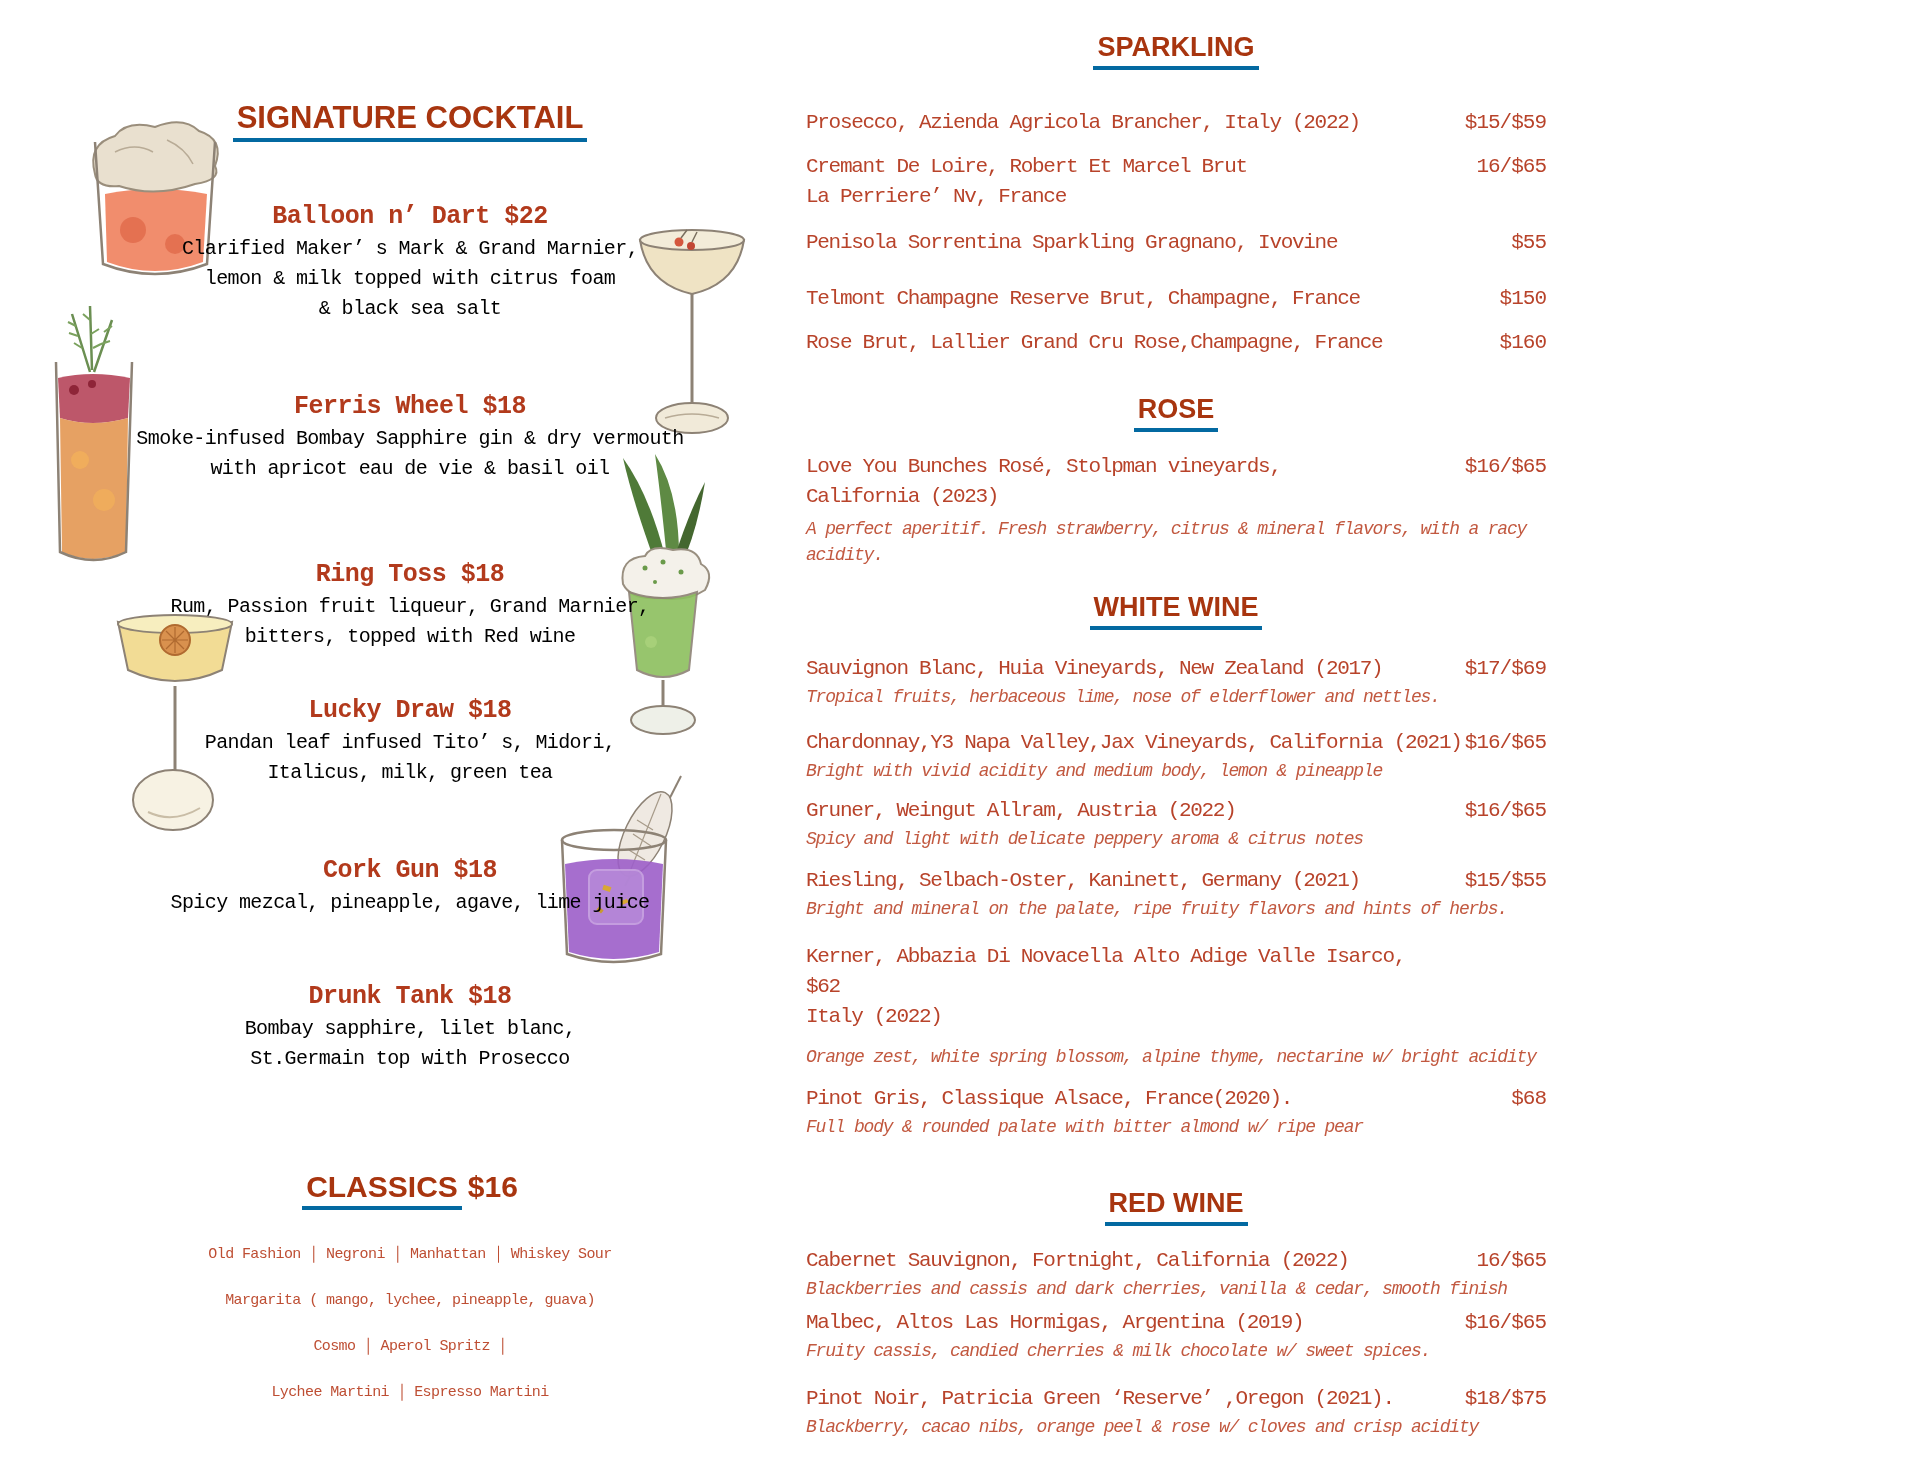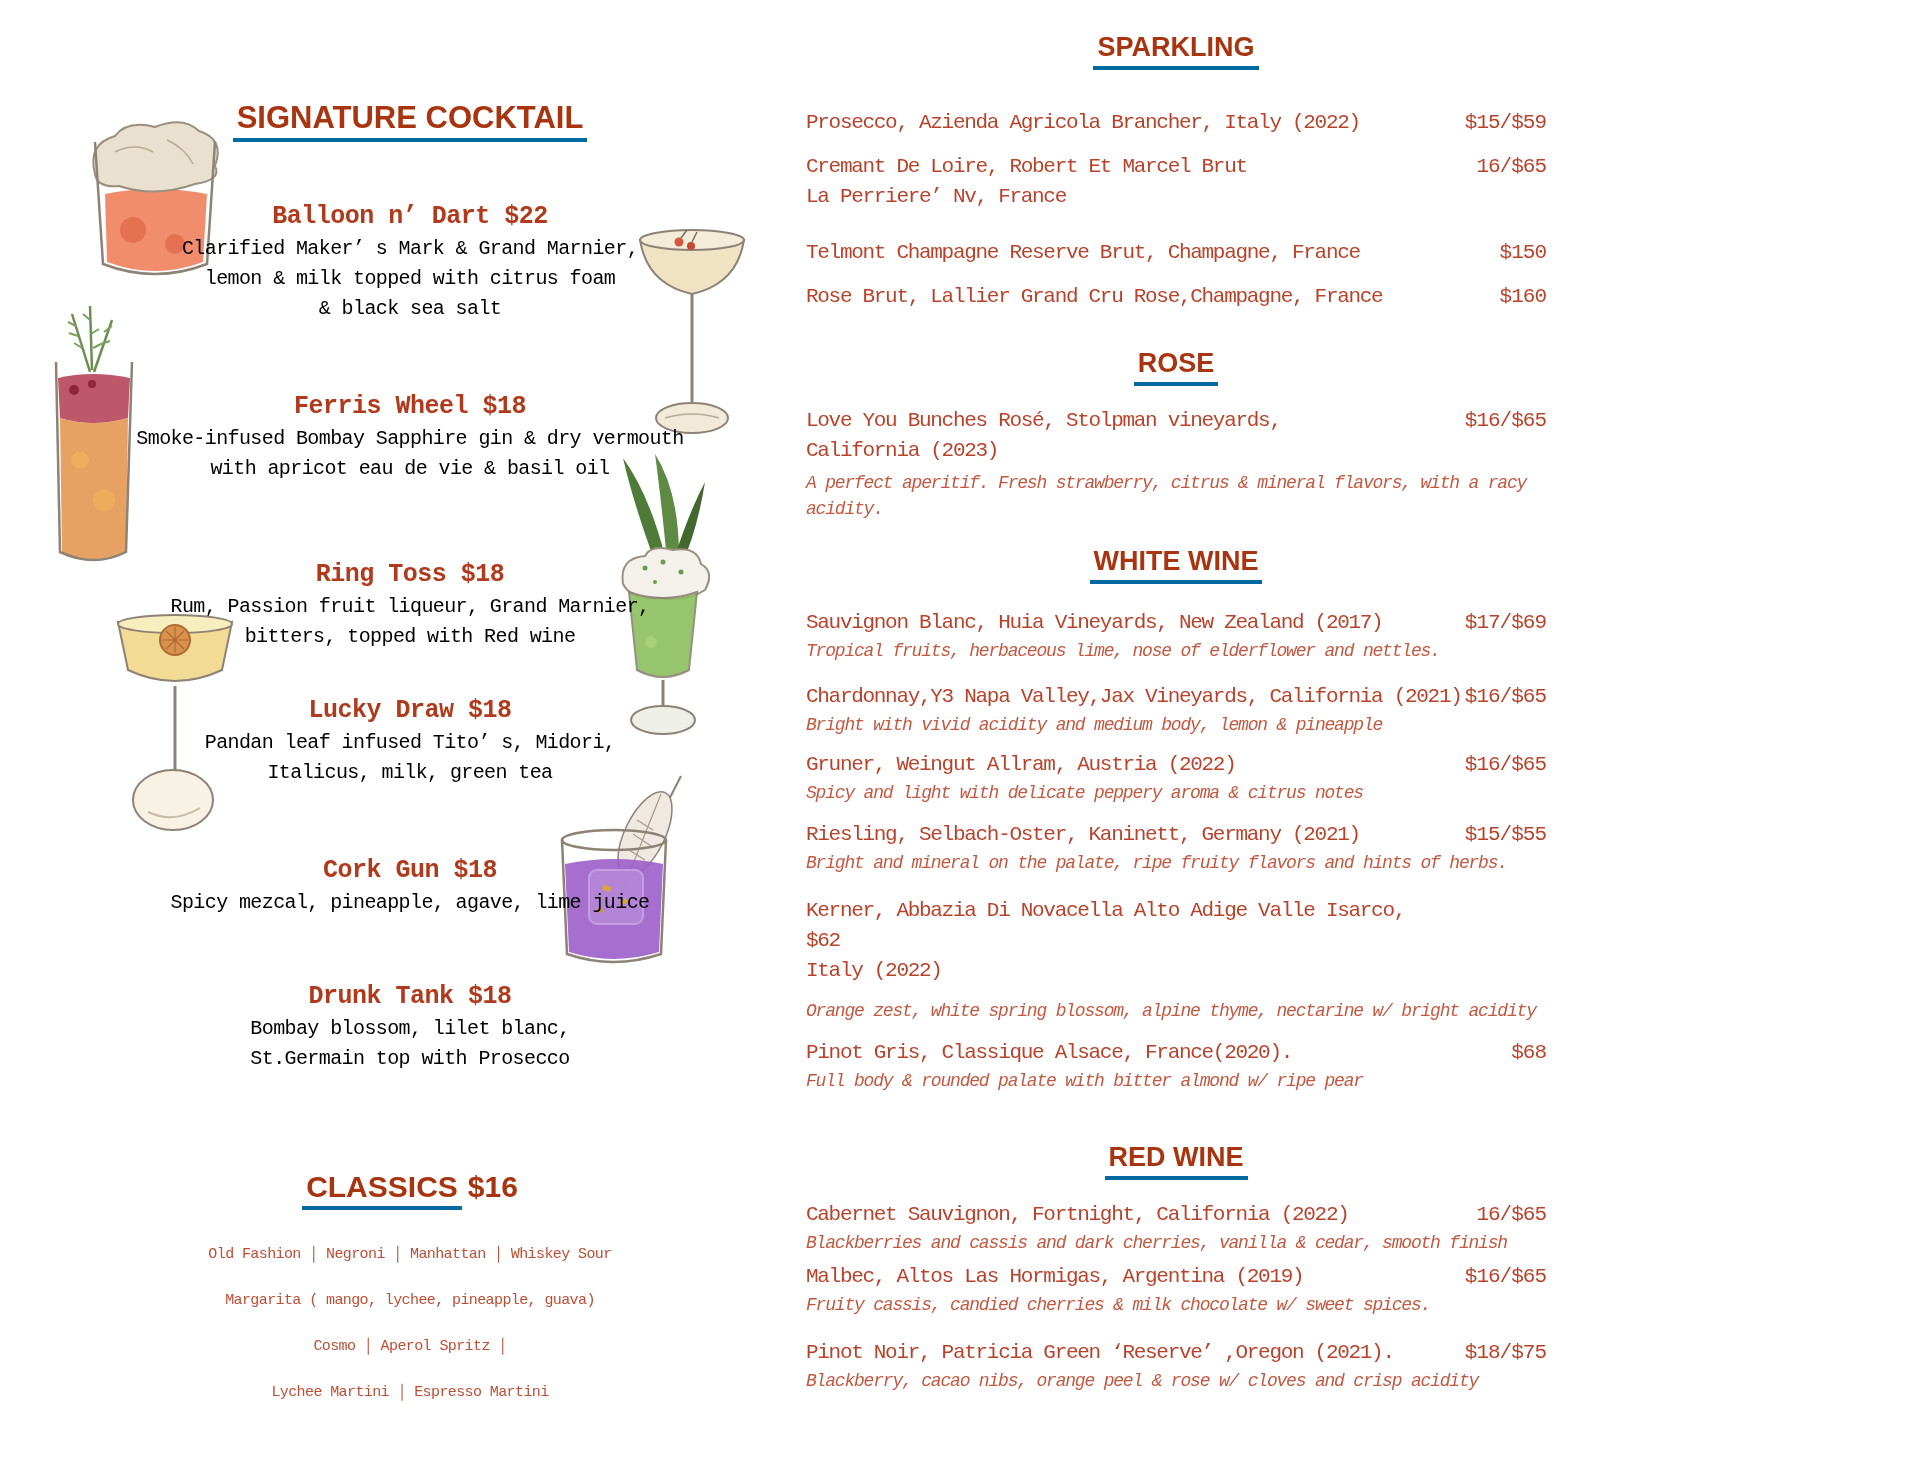--- a/index.html
+++ b/index.html
@@ -159,21 +159,21 @@
     <div class="citem" style="margin-top:66px">
       <div class="cname">Cork Gun $18</div>
       <div class="cdesc">
         <div>Spicy mezcal, pineapple, agave, lime juice</div>
       </div>
     </div>
 
     <div class="citem" style="margin-top:62px">
       <div class="cname">Drunk Tank $18</div>
       <div class="cdesc">
-        <div>Bombay blossom, lilet blanc,</div>
+        <div>Bombay sapphire, lilet blanc,</div>
         <div>St.Germain top with Prosecco</div>
       </div>
     </div>
 
     <div class="hwrap classics-title">
       <span class="hspan" style="font-size:30px">CLASSICS</span><span class="classics-price" style="font-size:30px">$16</span>
     </div>
 
     <div class="clslines">
       <div class="clsline">Old Fashion  │ Negroni  │ Manhattan │ Whiskey Sour</div>
@@ -197,20 +197,26 @@
     </div>
 
     <div class="wrow" style="margin-top:14px">
       <div class="wnm">
         <div>Cremant De Loire, Robert Et Marcel Brut</div>
         <div>La Perriere’ Nv, France</div>
       </div>
       <div class="wpr">16/$65</div>
     </div>
 
+    <div class="wrow" style="margin-top:16px">
+      <div class="wnm">
+          <div>Penisola Sorrentina Sparkling Gragnano, Ivovine</div>
+        </div>
+      <div class="wpr">$55</div>
+    </div>
 
     <div class="wrow" style="margin-top:26px">
       <div class="wnm">
           <div>Telmont Champagne  Reserve Brut, Champagne, France</div>
         </div>
       <div class="wpr">$150</div>
     </div>
 
     <div class="wrow" style="margin-top:14px">
       <div class="wnm">

